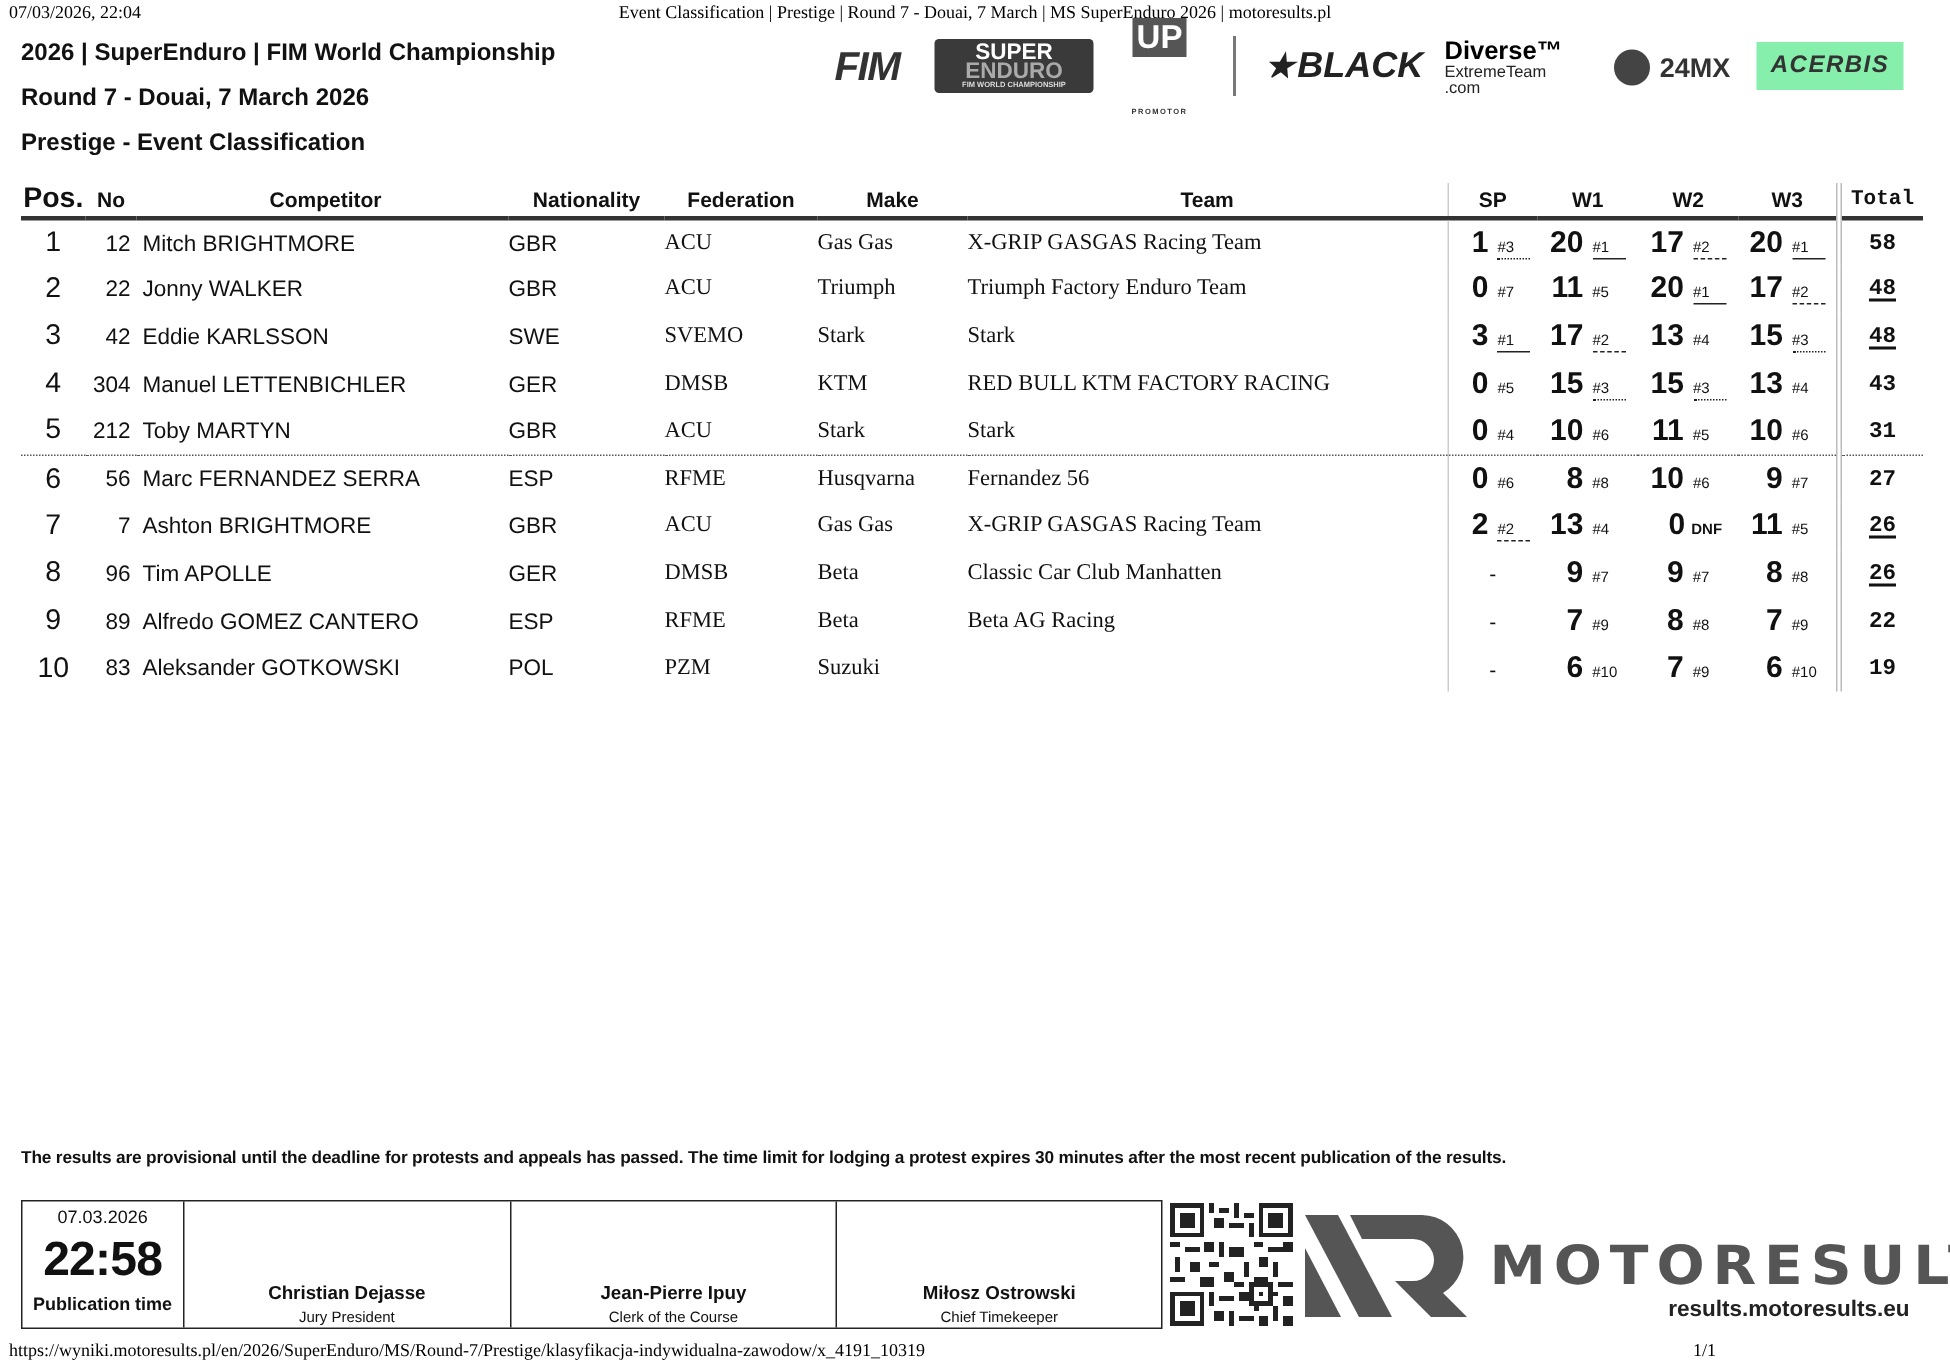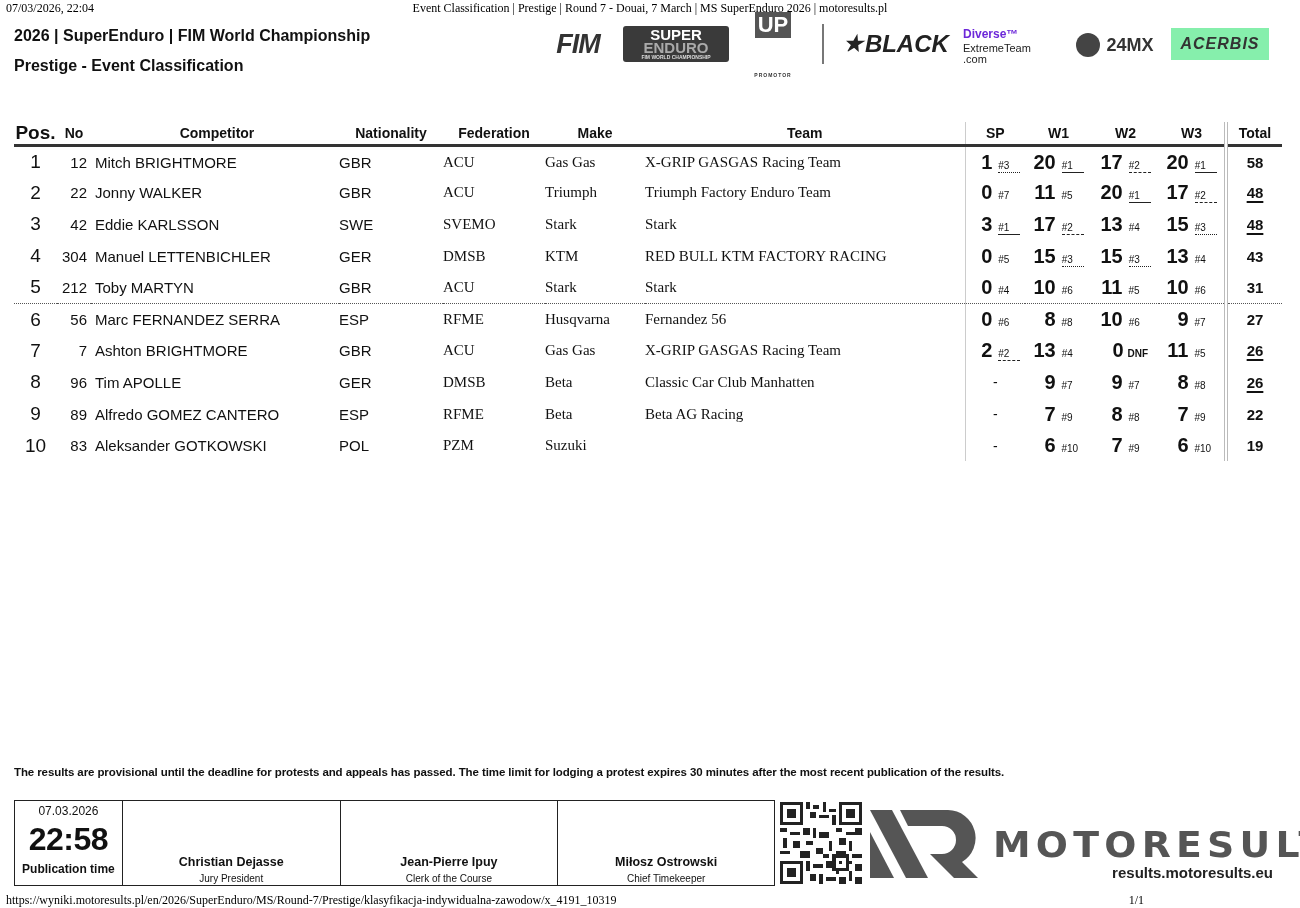--- a/index.html
+++ b/index.html
@@ -22,40 +22,40 @@
   .logo-fim { left: 2px; top: 8px; width: 62px; height: 28px; font-style: italic; font-size: 27px; letter-spacing: -1px; color: #333; }
   .logo-superenduro { left: 78px; top: 4px; width: 106px; height: 36px; background: #3a3a3a; border-radius: 3px; flex-direction: column; color: #aaa; font-size: 15px; line-height: 13px; letter-spacing: 0px; }
   .logo-superenduro .small { font-size: 5px; color: #ddd; line-height: 7px; }
   .logo-superenduro .top { color: #fff; }
   .logo-supup { left: 209px; top: 0; width: 38px; height: 46px; flex-direction: column; gap: 32px; }
   .logo-supup .box { width: 36px; height: 36px; background: #555; color: #fff; font-size: 22px; display: flex; align-items: center; justify-content: center; }
   .logo-supup .label { font-size: 5px; letter-spacing: 1px; margin-top: 2px; }
   .logo-divider { left: 277px; top: 2px; width: 2px; height: 40px; background: #777; }
   .logo-black { left: 302px; top: 8px; width: 98px; height: 28px; font-style: italic; font-size: 24px; color: #222; }
   .logo-diverse { left: 418px; top: 3px; width: 82px; height: 40px; flex-direction: column; align-items: flex-start; line-height: 11px; }
-  .logo-diverse .big { font-size: 12px; line-height: 18px; color: #6d28d9; }
+  .logo-diverse .big { font-size: 17px; line-height: 18px; color: #000000; }
   .logo-diverse .sm { font-size: 11px; font-weight: normal; color: #222; }
   .logo-24mx { left: 515px; top: 10px; width: 110px; height: 26px; font-size: 18px; color: #333; gap: 6px; }
   .logo-24mx .ball { width: 24px; height: 24px; border-radius: 50%; background: #444; }
   .logo-acerbis { left: 626px; top: 6px; width: 98px; height: 32px; background: #86efac; font-size: 16px; font-style: italic; color: #333; letter-spacing: 1px; }
 
   table.results { position: absolute; top: 122px; left: 14px; width: 1261px; border-collapse: collapse; table-layout: fixed; }
   table.results th { font-size: 14px; font-weight: bold; height: 22px; border-bottom: 3px solid #333; padding: 0; vertical-align: middle; color: #111; }
   table.results td { height: 31.6px; font-size: 15px; padding: 0; vertical-align: middle; color: #111; }
   table.results tr.sep td { border-bottom: 1px dotted #555; }
   .c-pos { width: 43px; text-align: center; font-size: 19px !important; }
   .c-no { width: 34px; text-align: right; padding-right: 4px !important; }
   .c-comp { width: 248px; text-align: left; padding-left: 4px !important; }
   .c-nat { width: 104px; text-align: left; }
   .c-fed { width: 102px; }
   .c-make { width: 100px; }
   .c-team { width: 320px; }
   .c-sp { width: 60px; }
   .c-w { width: 67px; }
-  .c-total { width: 56px; }
+  .c-total { width: 56px; font-family: Liberation Mono, monospace; }
   th.c-comp { text-align: center; }
   th.c-nat { text-align: center; }
   th.c-no { text-align: center; padding-right: 0 !important; }
   td.c-fed, td.c-make, td.c-team { text-align: left; font-family: Liberation Serif, serif; }
   td.c-nat { padding-left: 0; }
   .border-left { border-left: 1px solid #ccc; }
   .border-double { border-left: 4px double #bbb; }
   td.c-score { text-align: left; white-space: nowrap; }
   .score-wrap { display: flex; align-items: baseline; justify-content: center; }
   .score-val { font-size: 20px; font-weight: bold; min-width: 22px; text-align: right; }
@@ -90,20 +90,21 @@
 </head>
 <body>
 
 <div class="print-top">
   <span class="date">07/03/2026, 22:04</span>
   <span class="title">Event Classification | Prestige | Round 7 - Douai, 7 March | MS SuperEnduro 2026 | motoresults.pl</span>
 </div>
 
 <div class="header-titles">
   <div>2026 | SuperEnduro | FIM World Championship</div>
+  <div>Round 7 - Douai, 7 March 2026</div>
   <div>Prestige - Event Classification</div>
 </div>
 
 <div class="logos">
   <div class="logo logo-fim">FIM</div>
   <div class="logo logo-superenduro">
     <span class="top">SUPER</span>
     <span>ENDURO</span>
     <span class="small">FIM WORLD CHAMPIONSHIP</span>
   </div>

